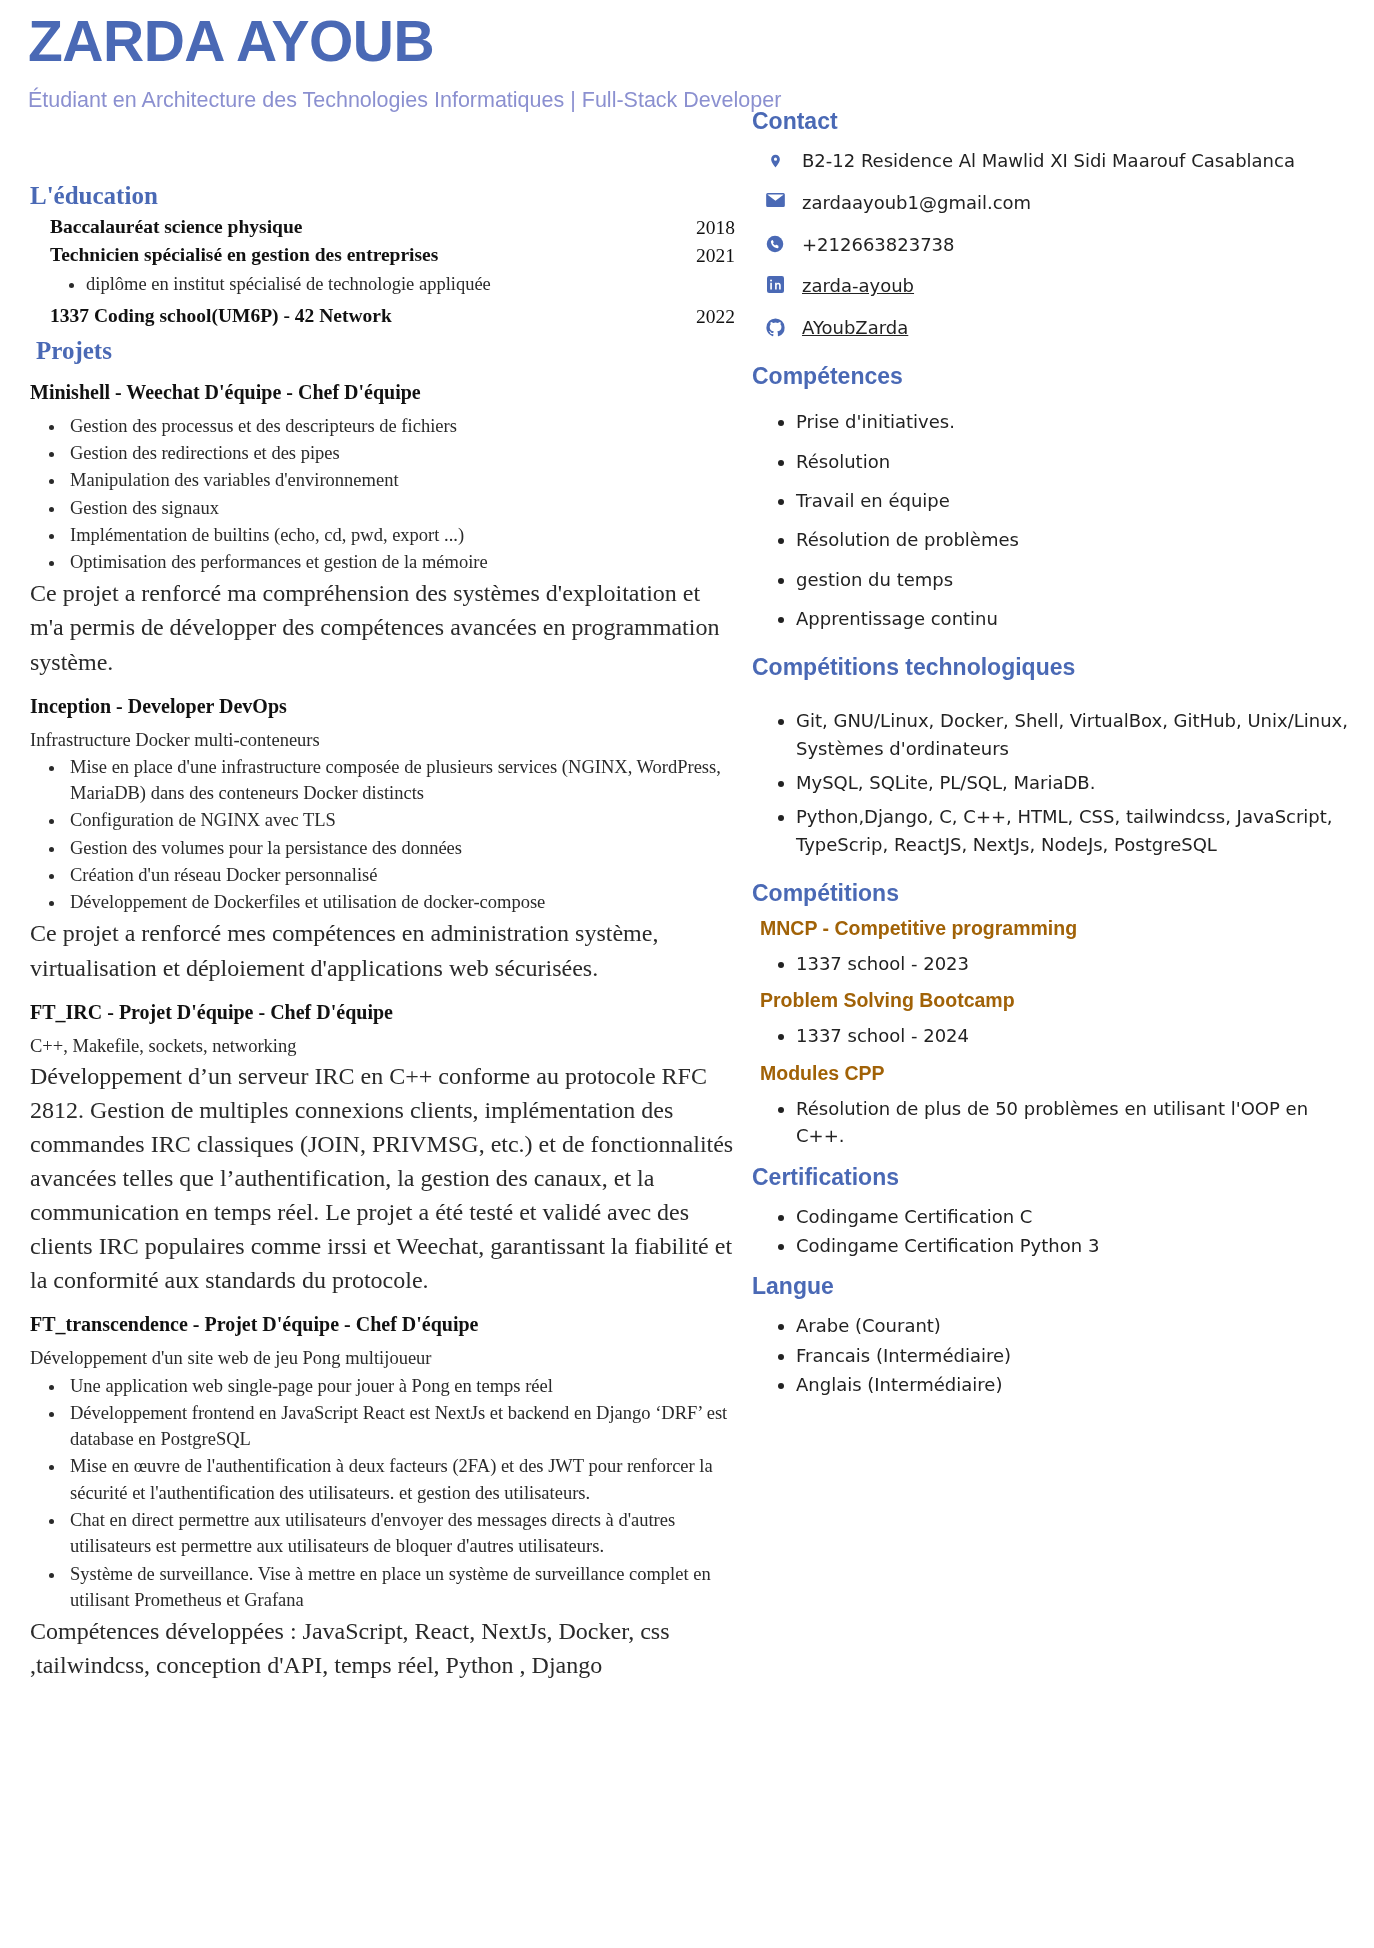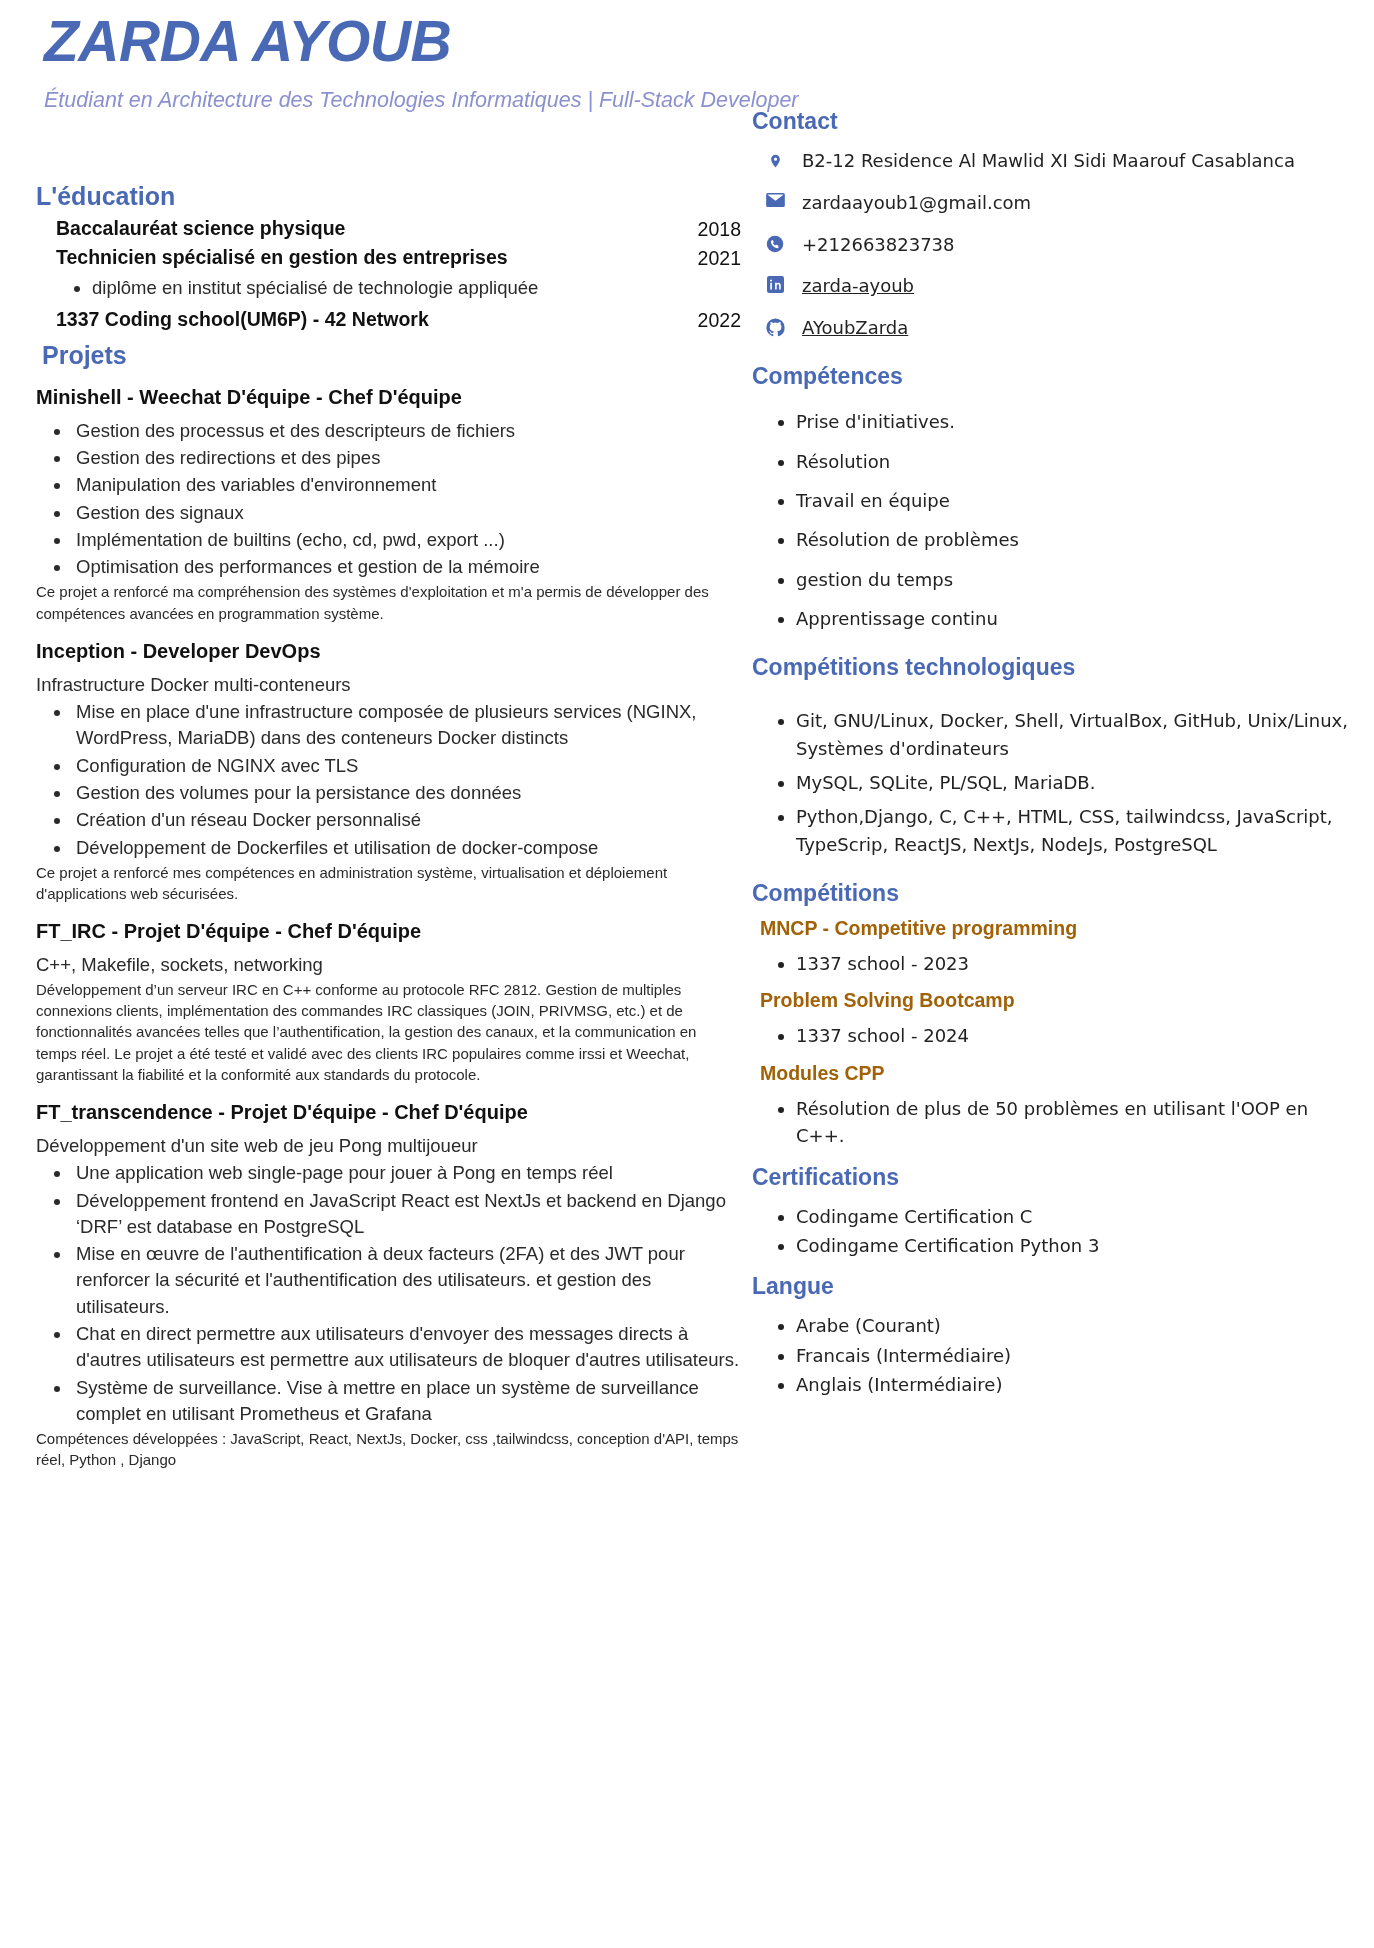--- a/index.html
+++ b/index.html
@@ -18,47 +18,47 @@
   .page {
     position: relative;
     width: 1374px;
     height: 1948px;
     padding: 0;
   }
 
   
   .header {
     position: absolute;
-    left: 44px;
+    left: 28px;
     top: 8px;
     width: 900px;
-    font-style: italic;
   }
   .name {
     font-family: "Liberation Sans", sans-serif;
     font-size: 57px;
     font-weight: 700;
     letter-spacing: -0.5px;
     color: #4a69b5;
     line-height: 1.18;
   }
   .subtitle {
     font-size: 21.5px;
     color: #8b90d0;
     line-height: 1.42;
     margin-top: 10px;
     width: 790px;
   }
 
   
   .left-col {
     position: absolute;
-    left: 36px;
+    left: 30px;
     top: 182px;
     width: 705px;
+    font-family: Liberation Serif, serif;
   }
   .sec-head {
     color: #4a69b5;
     font-size: 25px;
     font-weight: 700;
     margin-bottom: 6px;
   }
   .sec-head.indent { margin-left: 6px; }
 
   .edu-row {
@@ -103,21 +103,21 @@
   }
   .proj-bullets {
     list-style: disc;
     margin: 1px 0 0 36px;
     font-size: 18.5px;
     color: #2a2a2a;
     line-height: 1.42;
   }
   .proj-bullets li { margin-bottom: 1px; padding-left: 4px; }
   .proj-para {
-    font-size: 15px;
+    font-size: 24px;
     color: #2a2a2a;
     line-height: 1.42;
     margin-top: 0px;
   }
 
   
   .right-col {
     position: absolute;
     left: 752px;
     top: 108px;

